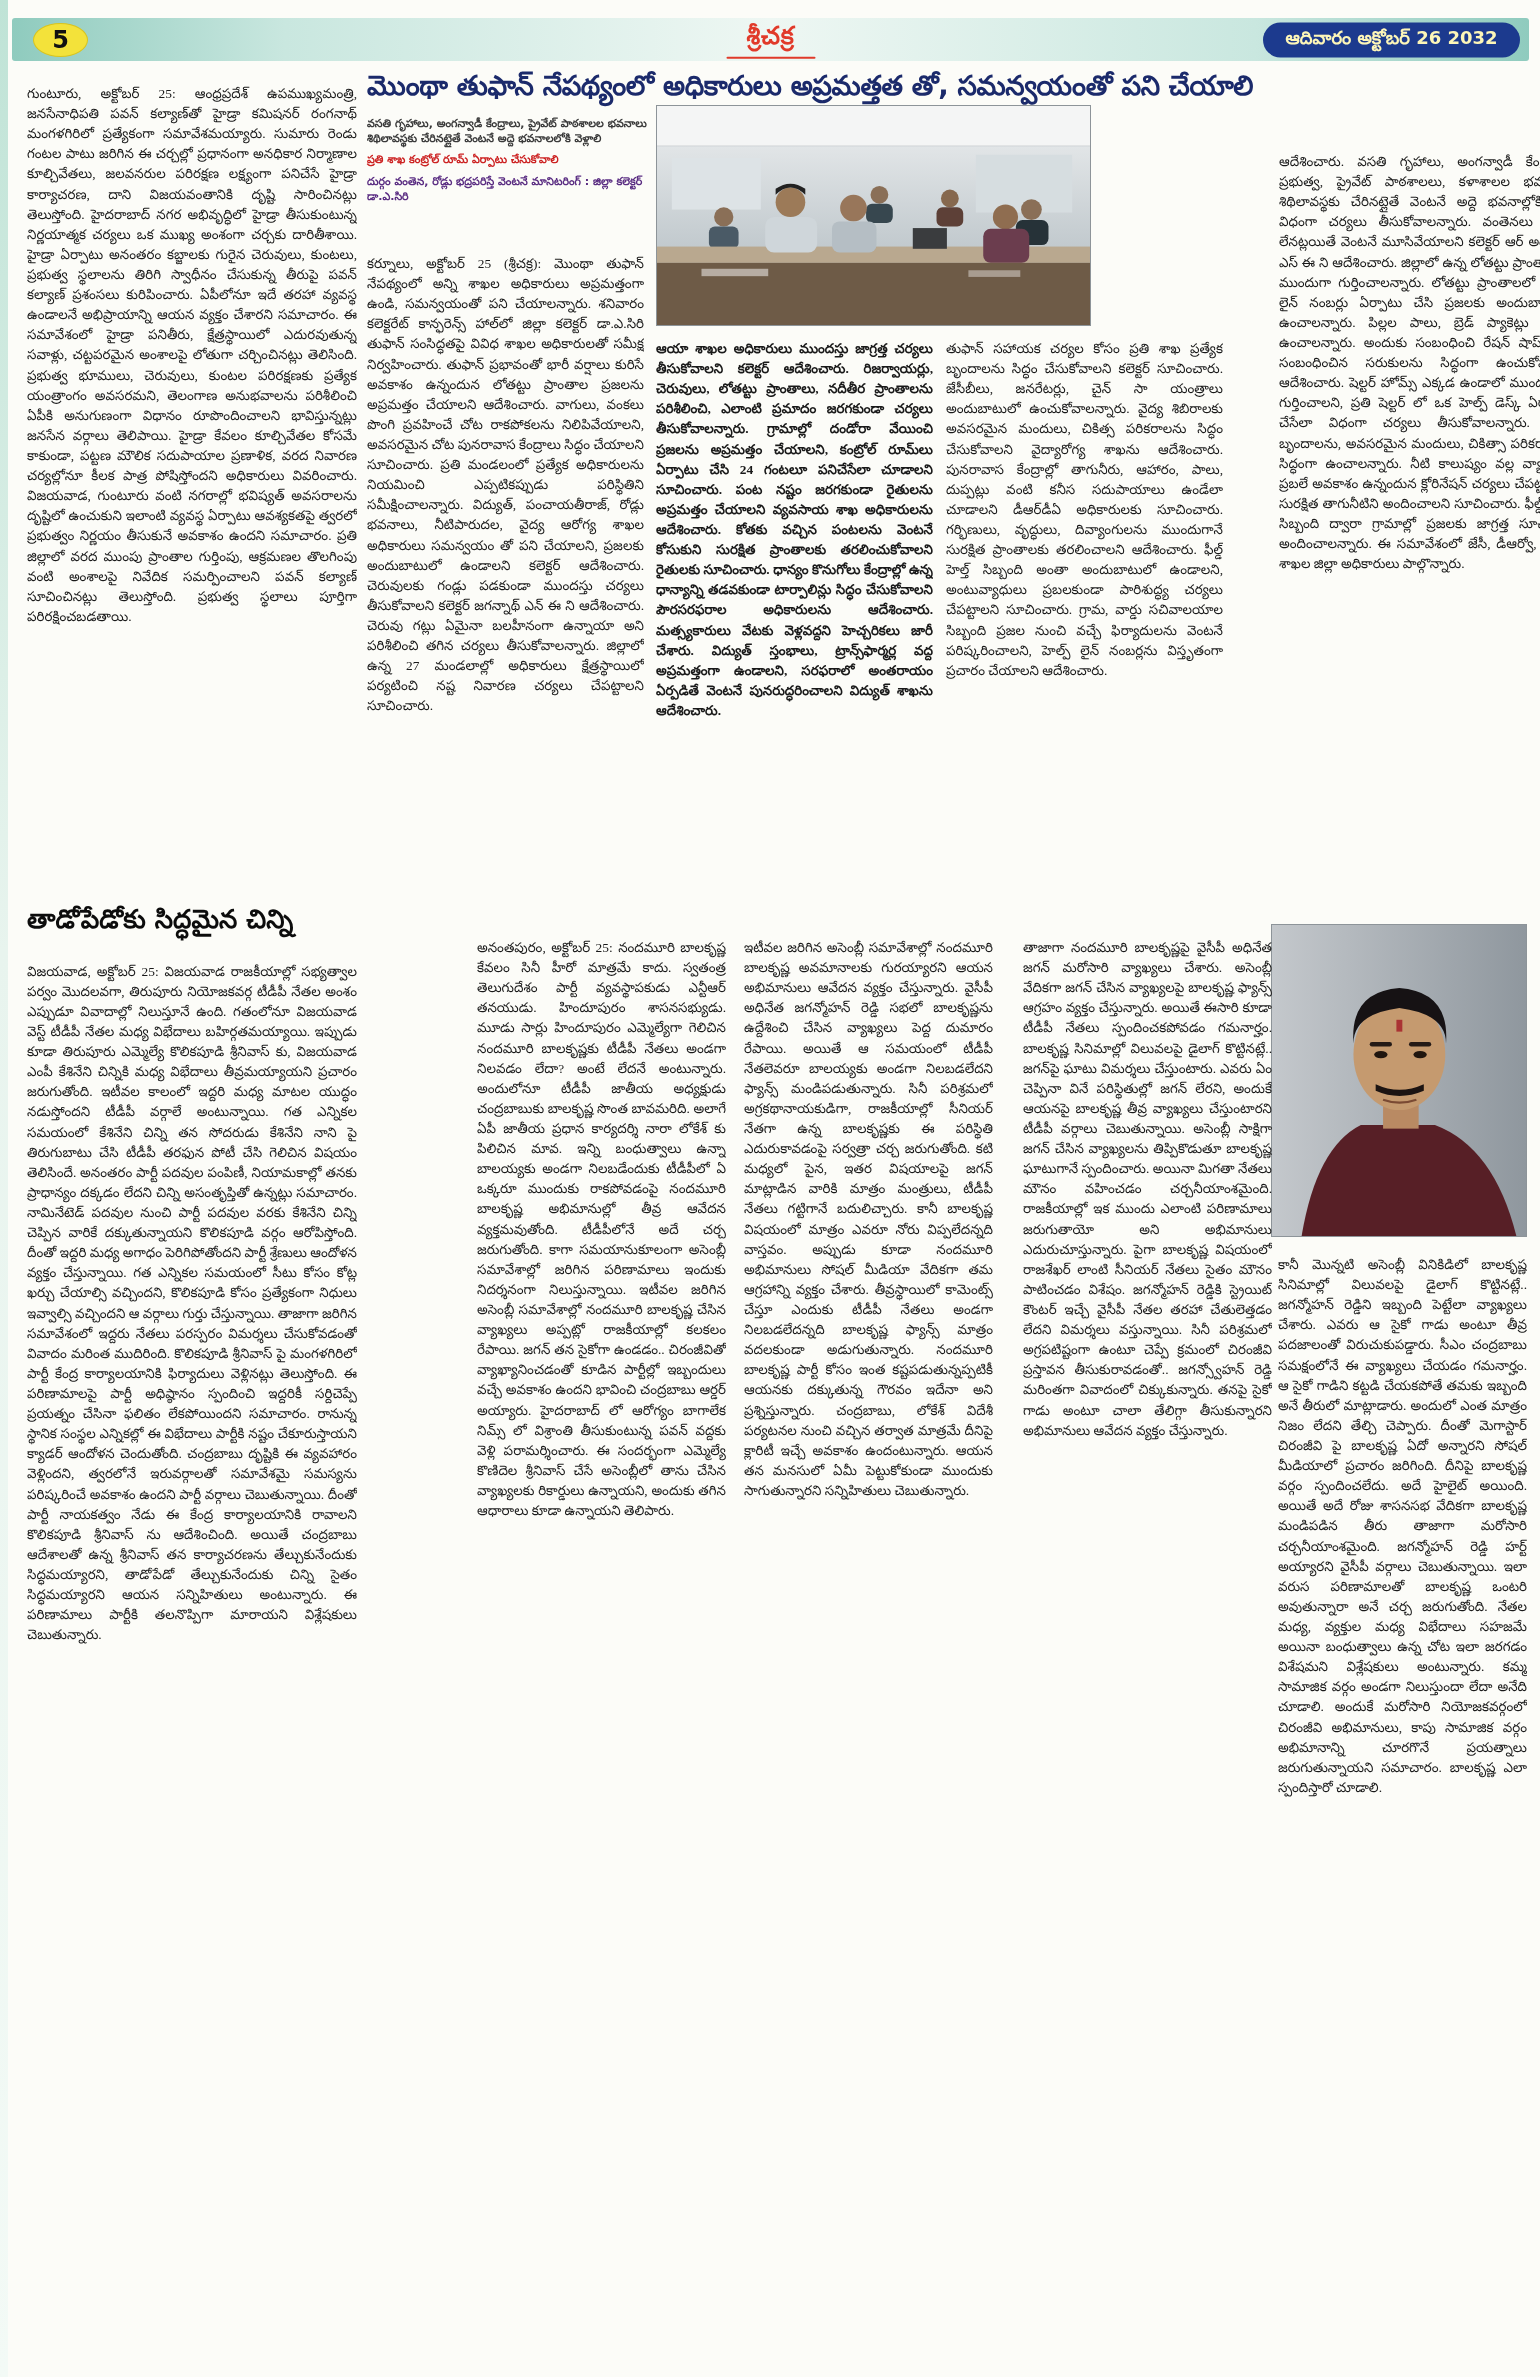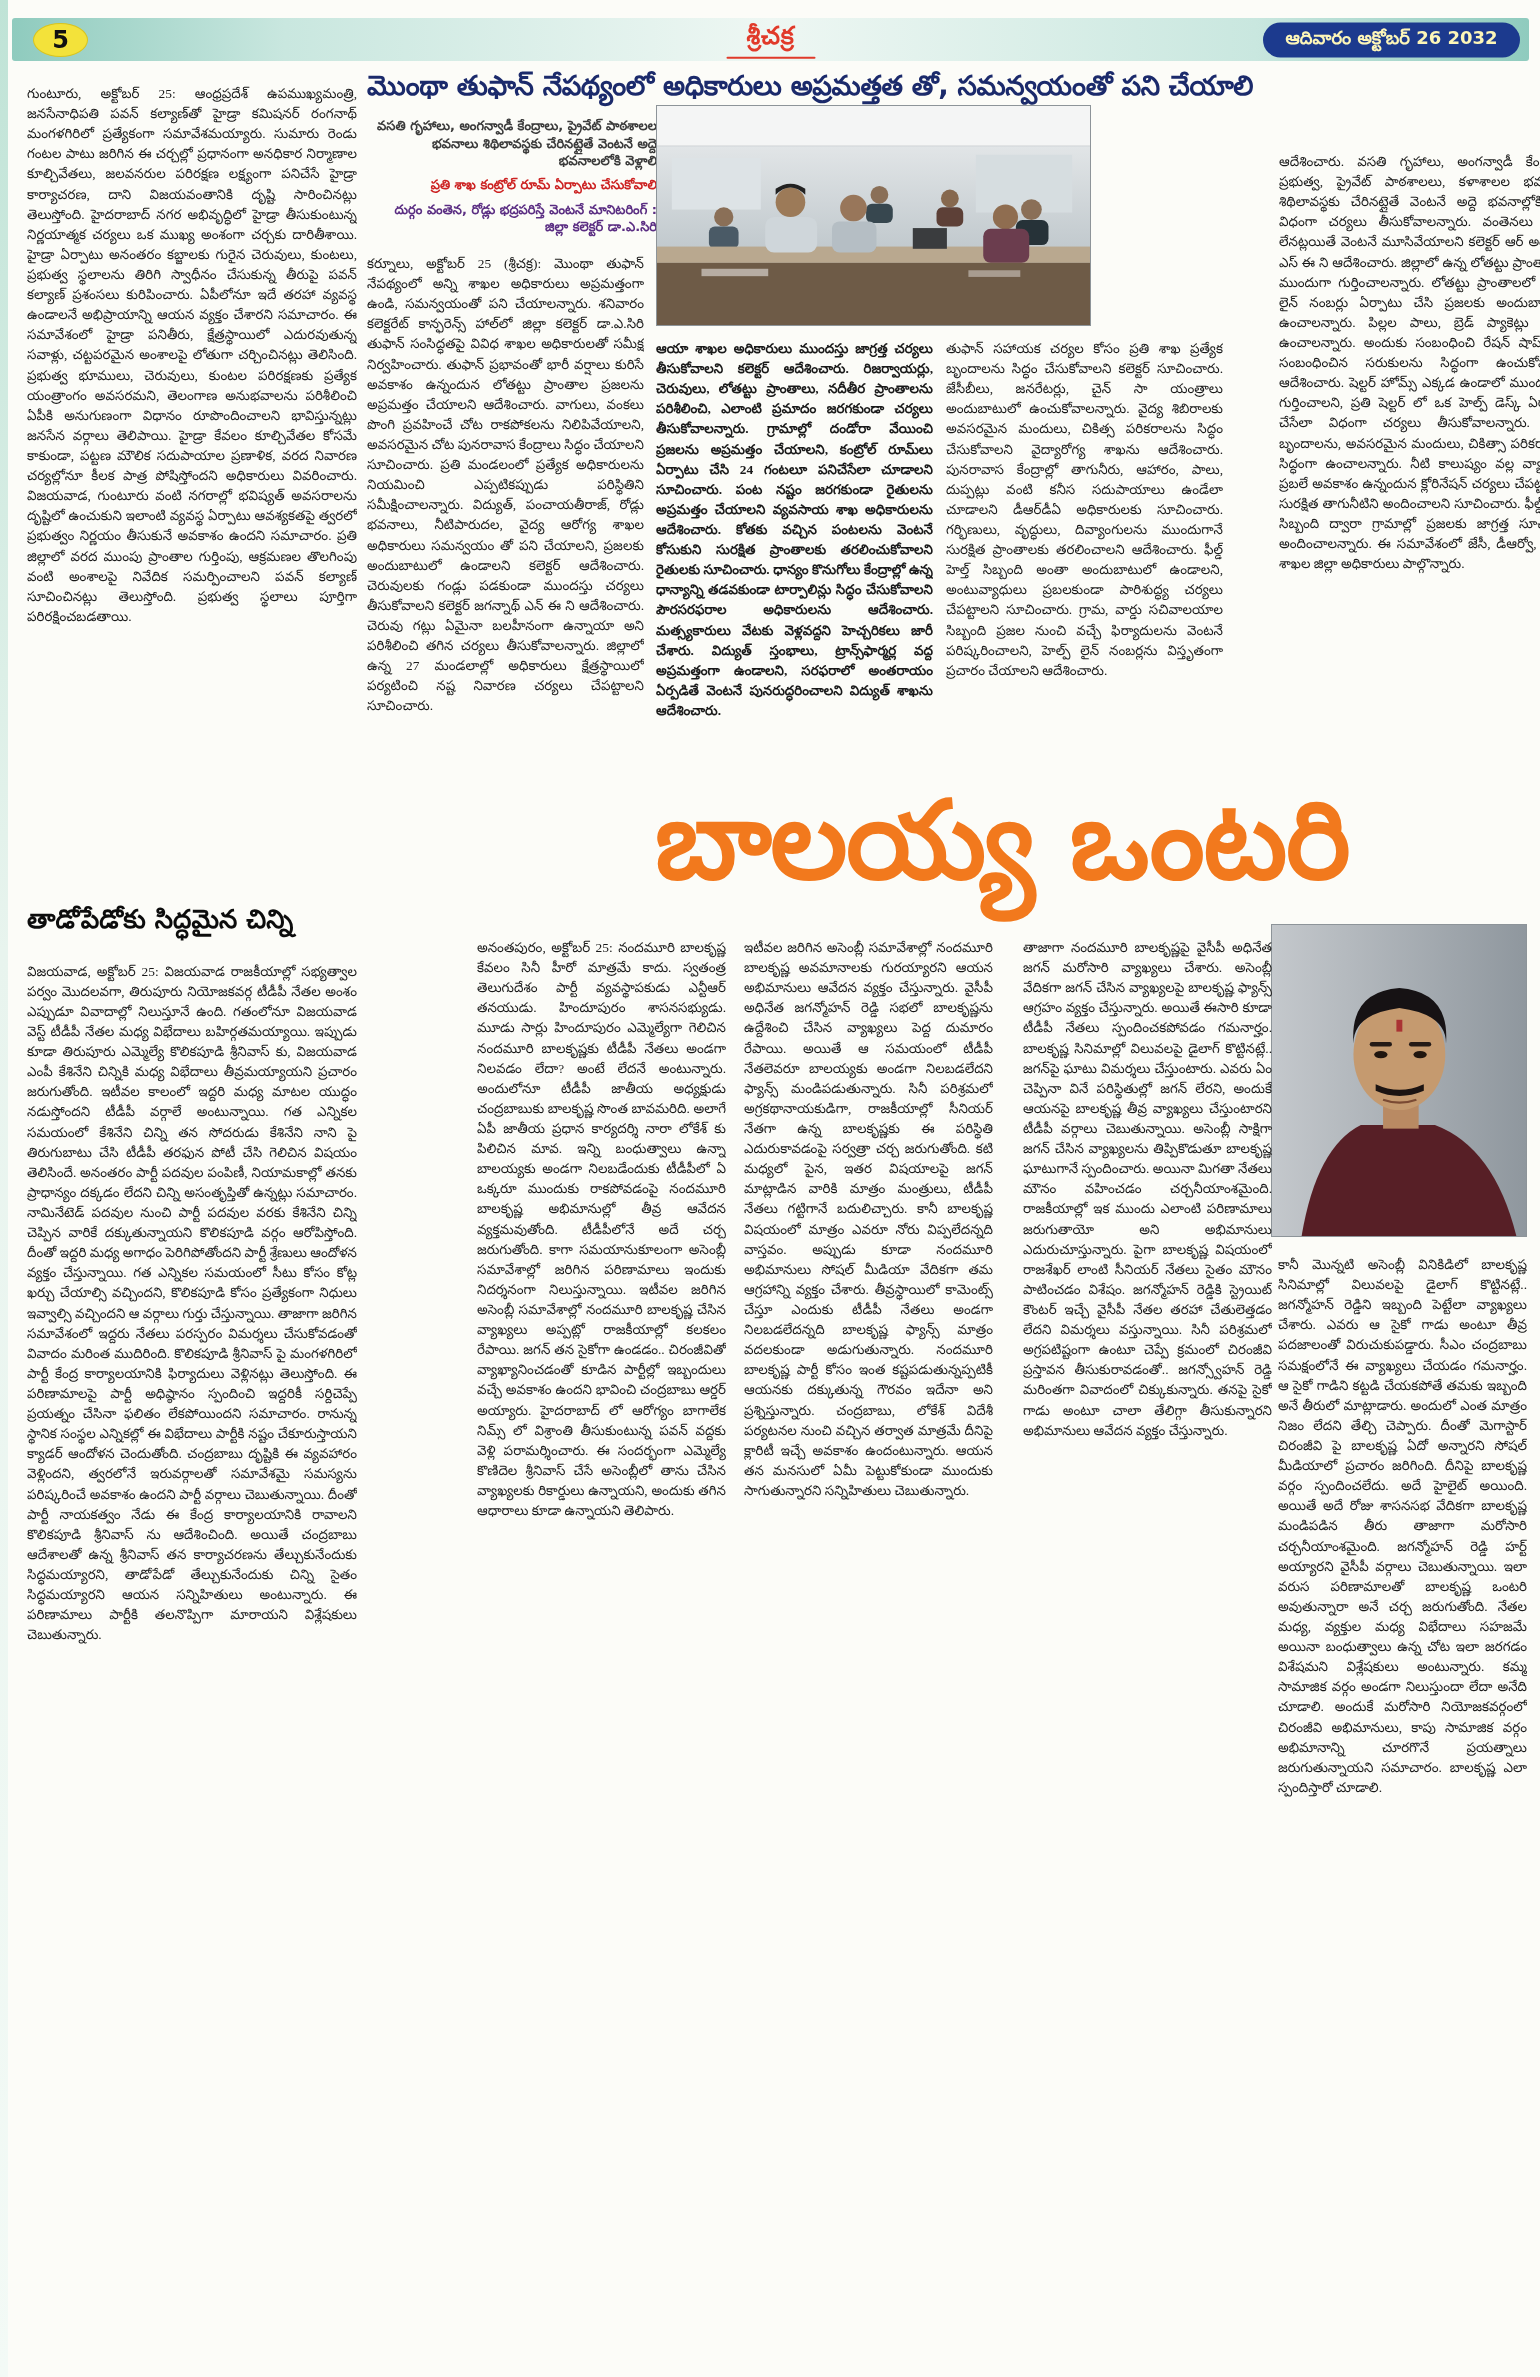--- a/index.html
+++ b/index.html
@@ -40,22 +40,22 @@
     font-weight:800; color:#1d64b5; letter-spacing:-0.7px; }
   .left-body-1 { margin-top:12px; height:805px; }
   .story2-head { margin-top:15px; font-family:"DejaVu Sans", sans-serif;
     font-size:26px; line-height:1.22; font-weight:800; color:#0c0c0c; }
   .left-body-2 { margin-top:26px; height:1133px; }
 
   
   .main-story { position:absolute; left:367px; top:69px; width:1160px; height:714px; }
   .headline-navy { font-family:"DejaVu Sans", sans-serif; font-size:27.6px; font-weight:800;
     color:#1b2a6b; white-space:nowrap; overflow:hidden; letter-spacing:-0.4px; }
-  .subheads { position:absolute; left:8px; top:48px; width:282px;
-    font-family:"DejaVu Sans", sans-serif; font-weight:700; font-size:13px; line-height:1.35;text-align:right; }
+  .subheads { position:absolute; left:0; top:48px; width:282px;
+    font-family:"DejaVu Sans", sans-serif; font-weight:700; font-size:11px; line-height:1.35; }
   .subheads p { margin-bottom:6.7px; }
   .sh1 { color:#3a3a3a; }
   .sh2 { color:#cc2222; }
   .sh3 { color:#5a2d82; }
   .meeting-photo { position:absolute; left:289px; top:36px; width:435px; height:221px;
     border:0.7px solid #8d9499; background:#aeb9bf; }
   .meeting-photo svg { display:block; width:100%; height:100%; }
   .ms-col { position:absolute; width:277px; }
   .ms-col1 { left:0;     top:185px; height:522px; }
   .ms-col2 { left:289px; top:270px; height:437px;font-weight:bold; }
@@ -141,21 +141,20 @@
       </svg>
     </div>
 
     <div class="bodytext ms-col ms-col1">కర్నూలు, అక్టోబర్ 25 (శ్రీచక్ర): మొంథా తుఫాన్ నేపథ్యంలో అన్ని శాఖల అధికారులు అప్రమత్తంగా ఉండి, సమన్వయంతో పని చేయాలన్నారు. శనివారం కలెక్టరేట్ కాన్ఫరెన్స్ హాల్‌లో జిల్లా కలెక్టర్ డా.ఎ.సిరి తుఫాన్ సంసిద్ధతపై వివిధ శాఖల అధికారులతో సమీక్ష నిర్వహించారు. తుఫాన్ ప్రభావంతో భారీ వర్షాలు కురిసే అవకాశం ఉన్నందున లోతట్టు ప్రాంతాల ప్రజలను అప్రమత్తం చేయాలని ఆదేశించారు. వాగులు, వంకలు పొంగి ప్రవహించే చోట రాకపోకలను నిలిపివేయాలని, అవసరమైన చోట పునరావాస కేంద్రాలు సిద్ధం చేయాలని సూచించారు. ప్రతి మండలంలో ప్రత్యేక అధికారులను నియమించి ఎప్పటికప్పుడు పరిస్థితిని సమీక్షించాలన్నారు. విద్యుత్, పంచాయతీరాజ్, రోడ్లు భవనాలు, నీటిపారుదల, వైద్య ఆరోగ్య శాఖల అధికారులు సమన్వయం తో పని చేయాలని, ప్రజలకు అందుబాటులో ఉండాలని కలెక్టర్ ఆదేశించారు. చెరువులకు గండ్లు పడకుండా ముందస్తు చర్యలు తీసుకోవాలని కలెక్టర్ జగన్నాథ్ ఎన్ ఈ ని ఆదేశించారు. చెరువు గట్లు ఏమైనా బలహీనంగా ఉన్నాయా అని పరిశీలించి తగిన చర్యలు తీసుకోవాలన్నారు. జిల్లాలో ఉన్న 27 మండలాల్లో అధికారులు క్షేత్రస్థాయిలో పర్యటించి నష్ట నివారణ చర్యలు చేపట్టాలని సూచించారు.</div>
     <div class="bodytext ms-col ms-col2">ఆయా శాఖల అధికారులు ముందస్తు జాగ్రత్త చర్యలు తీసుకోవాలని కలెక్టర్ ఆదేశించారు. రిజర్వాయర్లు, చెరువులు, లోతట్టు ప్రాంతాలు, నదీతీర ప్రాంతాలను పరిశీలించి, ఎలాంటి ప్రమాదం జరగకుండా చర్యలు తీసుకోవాలన్నారు. గ్రామాల్లో దండోరా వేయించి ప్రజలను అప్రమత్తం చేయాలని, కంట్రోల్ రూమ్‌లు ఏర్పాటు చేసి 24 గంటలూ పనిచేసేలా చూడాలని సూచించారు. పంట నష్టం జరగకుండా రైతులను అప్రమత్తం చేయాలని వ్యవసాయ శాఖ అధికారులను ఆదేశించారు. కోతకు వచ్చిన పంటలను వెంటనే కోసుకుని సురక్షిత ప్రాంతాలకు తరలించుకోవాలని రైతులకు సూచించారు. ధాన్యం కొనుగోలు కేంద్రాల్లో ఉన్న ధాన్యాన్ని తడవకుండా టార్పాలిన్లు సిద్ధం చేసుకోవాలని పౌరసరఫరాల అధికారులను ఆదేశించారు. మత్స్యకారులు వేటకు వెళ్లవద్దని హెచ్చరికలు జారీ చేశారు. విద్యుత్ స్తంభాలు, ట్రాన్స్‌ఫార్మర్ల వద్ద అప్రమత్తంగా ఉండాలని, సరఫరాలో అంతరాయం ఏర్పడితే వెంటనే పునరుద్ధరించాలని విద్యుత్ శాఖను ఆదేశించారు.</div>
     <div class="bodytext ms-col ms-col3">తుఫాన్ సహాయక చర్యల కోసం ప్రతి శాఖ ప్రత్యేక బృందాలను సిద్ధం చేసుకోవాలని కలెక్టర్ సూచించారు. జేసీబీలు, జనరేటర్లు, చైన్ సా యంత్రాలు అందుబాటులో ఉంచుకోవాలన్నారు. వైద్య శిబిరాలకు అవసరమైన మందులు, చికిత్స పరికరాలను సిద్ధం చేసుకోవాలని వైద్యారోగ్య శాఖను ఆదేశించారు. పునరావాస కేంద్రాల్లో తాగునీరు, ఆహారం, పాలు, దుప్పట్లు వంటి కనీస సదుపాయాలు ఉండేలా చూడాలని డీఆర్‌డీఏ అధికారులకు సూచించారు. గర్భిణులు, వృద్ధులు, దివ్యాంగులను ముందుగానే సురక్షిత ప్రాంతాలకు తరలించాలని ఆదేశించారు. ఫీల్డ్ హెల్త్ సిబ్బంది అంతా అందుబాటులో ఉండాలని, అంటువ్యాధులు ప్రబలకుండా పారిశుద్ధ్య చర్యలు చేపట్టాలని సూచించారు. గ్రామ, వార్డు సచివాలయాల సిబ్బంది ప్రజల నుంచి వచ్చే ఫిర్యాదులను వెంటనే పరిష్కరించాలని, హెల్ప్ లైన్ నంబర్లను విస్తృతంగా ప్రచారం చేయాలని ఆదేశించారు.</div>
     <div class="bodytext ms-col ms-col4">ఆదేశించారు. వసతి గృహాలు, అంగన్వాడీ కేంద్రాలు, ప్రభుత్వ, ప్రైవేట్ పాఠశాలలు, కళాశాలల భవనాలు శిథిలావస్థకు చేరినట్లైతే వెంటనే అద్దె భవనాల్లోకి వెళ్లే విధంగా చర్యలు తీసుకోవాలన్నారు. వంతెనలు బాగా లేనట్లయితే వెంటనే మూసివేయాలని కలెక్టర్ ఆర్ అండ్ బి ఎస్ ఈ ని ఆదేశించారు. జిల్లాలో ఉన్న లోతట్టు ప్రాంతాలను ముందుగా గుర్తించాలన్నారు. లోతట్టు ప్రాంతాలలో హెల్ప్ లైన్ నంబర్లు ఏర్పాటు చేసి ప్రజలకు అందుబాటులో ఉంచాలన్నారు. పిల్లల పాలు, బ్రెడ్ ప్యాకెట్లు కూడా ఉంచాలన్నారు. అందుకు సంబంధించి రేషన్ షాప్ లకు సంబంధించిన సరుకులను సిద్ధంగా ఉంచుకోవాలని ఆదేశించారు. షెల్టర్ హోమ్స్ ఎక్కడ ఉండాలో ముందుగానే గుర్తించాలని, ప్రతి షెల్టర్ లో ఒక హెల్ప్ డెస్క్ ఏర్పాటు చేసేలా విధంగా చర్యలు తీసుకోవాలన్నారు. వైద్య బృందాలను, అవసరమైన మందులు, చికిత్సా పరికరాలను సిద్ధంగా ఉంచాలన్నారు. నీటి కాలుష్యం వల్ల వ్యాధులు ప్రబలే అవకాశం ఉన్నందున క్లోరినేషన్ చర్యలు చేపట్టాలని, సురక్షిత తాగునీటిని అందించాలని సూచించారు. ఫీల్డ్ హెల్త్ సిబ్బంది ద్వారా గ్రామాల్లో ప్రజలకు జాగ్రత్త సూచనలు అందించాలన్నారు. ఈ సమావేశంలో జేసీ, డీఆర్వో, వివిధ శాఖల జిల్లా అధికారులు పాల్గొన్నారు.</div>
   </section>
 
   <section class="balayya">
-    <h1 class="headline-orange">బాలయ్య ఒంటరి</h1>
 
     <div class="bk-photo">
       <svg viewBox="0 0 343 420" preserveAspectRatio="none">
         <defs>
           <linearGradient id="bg2" x1="0" y1="0" x2="1" y2="0">
             <stop offset="0" stop-color="#c4c8cc"></stop>
               <stop offset="1" stop-color="#8f979e"></stop>
           </linearGradient>
         </defs>
         <rect width="343" height="420" fill="url(#bg2)"></rect>

